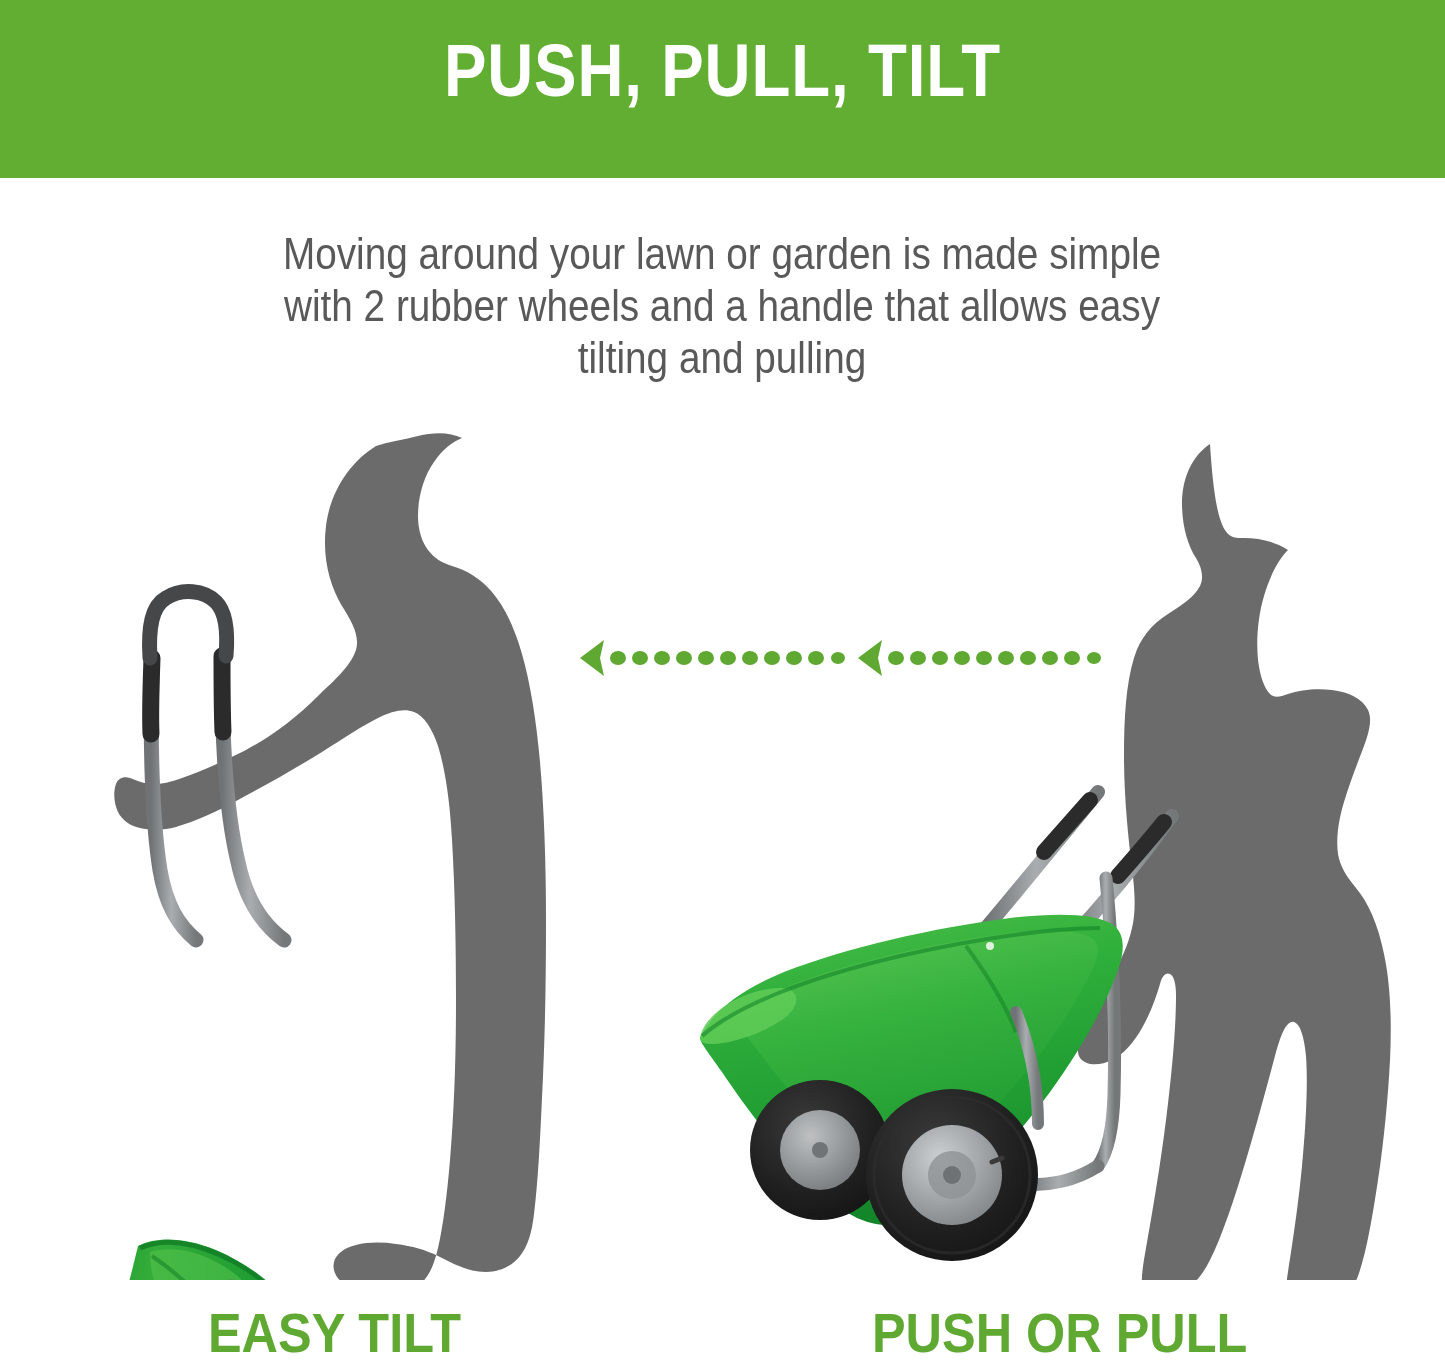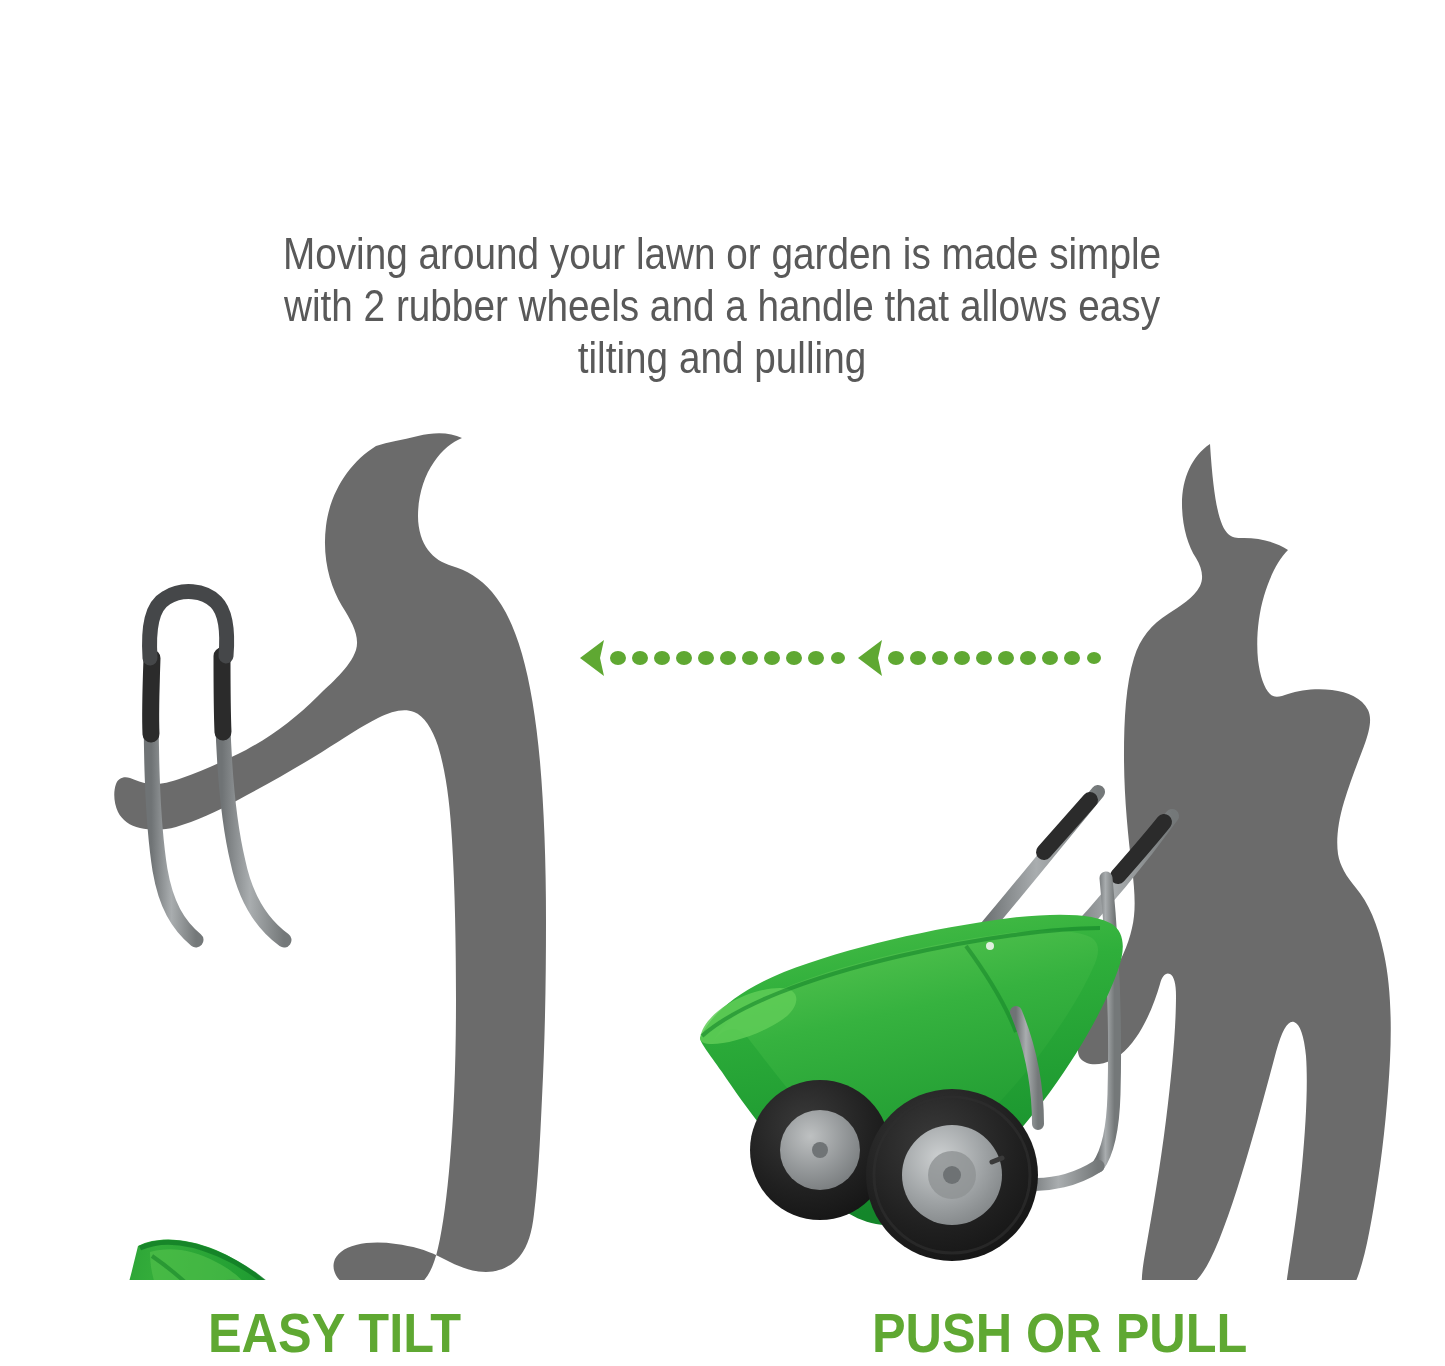--- a/index.html
+++ b/index.html
@@ -100,20 +100,23 @@
     top: 630px;
     width: 540px;
     height: 60px;
   }
 </style>
 </head>
 <body>
 
 <div class="page">
 
+  <div class="header-banner">
+    <div class="header-title">PUSH, PULL, TILT</div>
+  </div>
 
   <div class="subtitle">Moving around your lawn or garden is made simple with 2 rubber wheels and a handle that allows easy tilting and pulling</div>
 
   <div class="scene">
     <svg width="1445" height="880" viewBox="0 0 1445 880" xmlns="http://www.w3.org/2000/svg">
       <defs>
         <linearGradient id="trayGradL" x1="0" y1="0" x2="1" y2="0.35">
           <stop offset="0%" stop-color="#1e9430"></stop>
           <stop offset="35%" stop-color="#33ac3a"></stop>
           <stop offset="70%" stop-color="#23a033"></stop>

